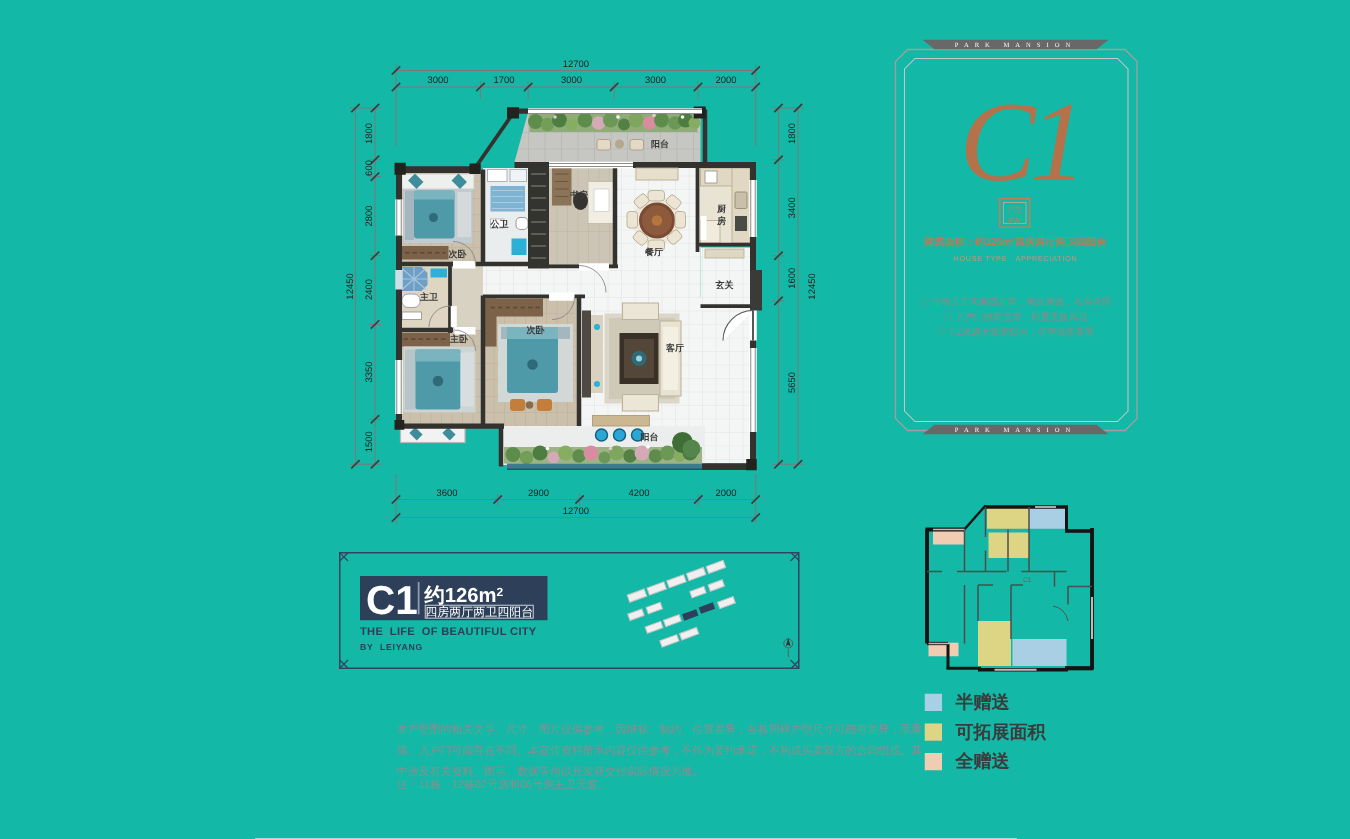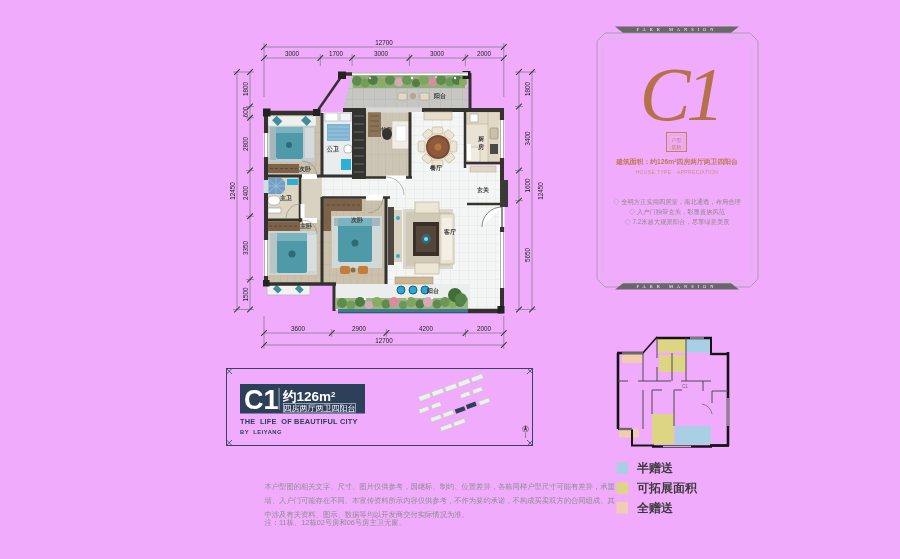--- a/index.html
+++ b/index.html
@@ -1,15 +1,15 @@
 <!DOCTYPE html>
 <html><head><meta charset="utf-8">
 <style>
 html,body{margin:0;padding:0;background:#fff;}
-#page{position:relative;width:900px;height:559px;overflow:hidden;background:#f0abfc;
+#page{position:relative;width:900px;height:559px;overflow:hidden;background:#14b8a6;
  font-family:"Liberation Sans",sans-serif;}
 svg{position:absolute;left:0;top:0;}
 </style></head>
 <body>
 <div id="page">
 <svg width="900" height="559" viewBox="0 0 900 559">
 <defs>
  <pattern id="tile" width="9" height="9" patternUnits="userSpaceOnUse">
   <rect width="9" height="9" fill="#f4f5f5"></rect>
   <path d="M9 0H0V9" fill="none" stroke="#e3e6e6" stroke-width="0.8"></path>

